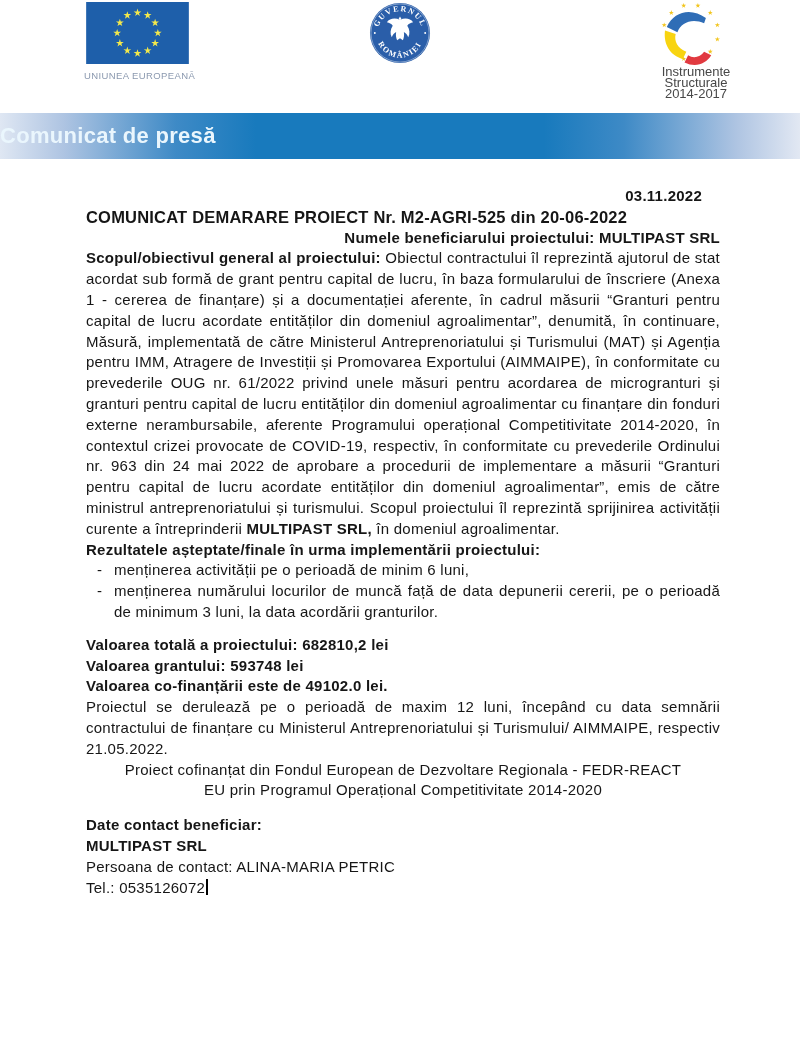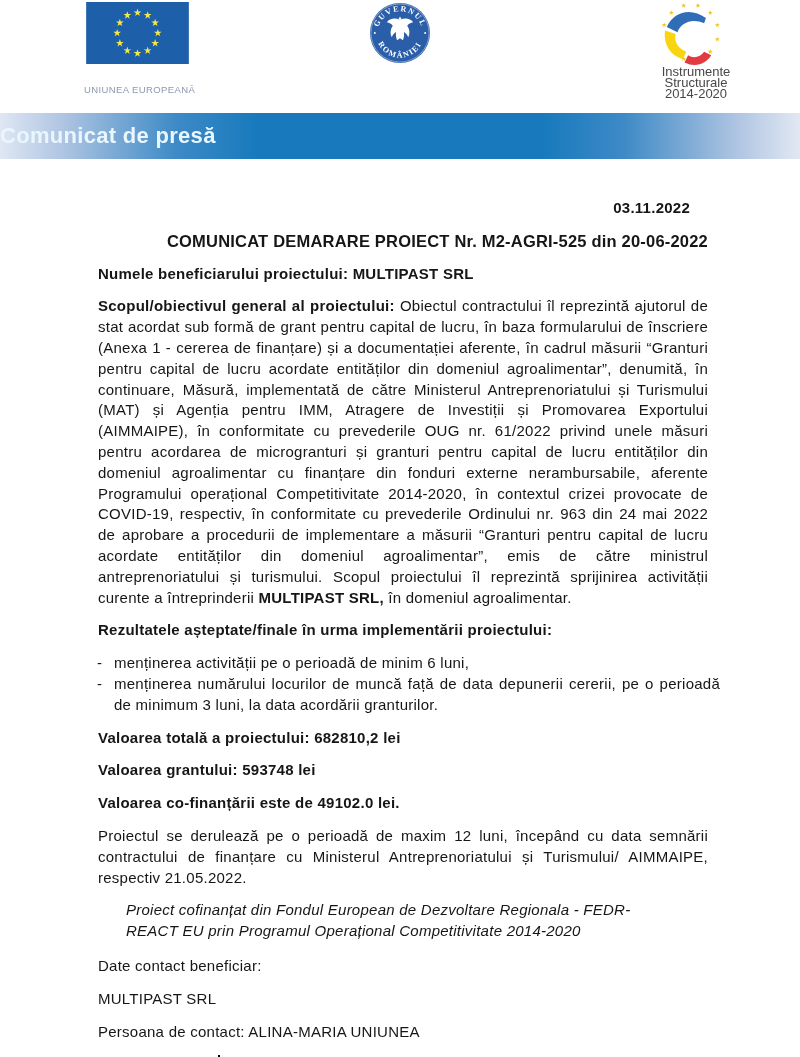--- a/index.html
+++ b/index.html
@@ -3,51 +3,51 @@
 <meta charset="utf-8">
 <style>
   html,body{margin:0;padding:0;}
   .page{
     position:relative;width:800px;height:1057px;background:#ffffff;
     font-family:"Liberation Sans",sans-serif;color:#161616;overflow:hidden;
   }
   
   .eu-block{position:absolute;left:84px;top:2px;width:108px;text-align:center;}
   .eu-flag{display:block;width:107px;height:62px;}
-  .eu-caption{margin-top:20px;font-size:9.5px;letter-spacing:.4px;color:#8b99af;white-space:nowrap;}
+  .eu-caption{margin-top:6px;font-size:9.5px;letter-spacing:.4px;color:#8b99af;white-space:nowrap;}
   .gov-seal{position:absolute;left:369px;top:2px;width:62px;height:62px;}
   .is-block{position:absolute;left:628px;top:2px;width:122px;text-align:center;}
   .is-graphic{display:block;width:100px;height:64px;margin:0 auto;}
   .is-caption{font-size:13px;font-weight:normal;color:#474747;line-height:11px;margin-left:14px;}
   
   .banner{
     position:absolute;left:0;top:113px;width:800px;height:46px;
     display:flex;align-items:center;justify-content:flex-start;
     background:linear-gradient(90deg,#dfe7f3 0%,#aec4e2 8%,#3e8ac6 22%,#187abd 32%,#187abd 68%,#3e8ac6 78%,#aec4e2 92%,#e2e8f3 100%);
   }
   .banner-title{font-size:22px;font-weight:bold;color:#eaf6fd;letter-spacing:.3px;}
   
   .content{
     position:absolute;left:86px;top:186px;width:634px;
     font-size:15px;line-height:20.8px;letter-spacing:.25px;
   }
-  .content p{margin:12px;}
+  .content p{margin:0;}
   .date-line{text-align:right;padding-right:18px;font-weight:bold;}
-  .doc-title{margin:21px 0 0;text-align:right;font-size:16.5px;font-weight:bold;letter-spacing:.2px;}
-  .intro{margin-top:44px;font-weight:bold;}
+  .doc-title{margin:21px 0 0;text-align:left;font-size:16.5px;font-weight:bold;letter-spacing:.2px;}
+  .intro{margin-top:44px;font-weight:bold;text-align:right;}
   .justify{text-align:justify;}
   b{font-weight:bold;}
   .results-heading{margin-top:14px;font-weight:bold;}
   .bullet{position:relative;padding-left:28px;text-align:justify;}
   .bullet .dash{position:absolute;left:11px;top:0;}
   .values-block{margin-top:12px;font-weight:bold;}
   .duration{font-weight:normal;}
-  .cofinanced{margin-top:14px;padding:0 28px;text-align:left;font-style:italic;}
+  .cofinanced{margin-top:14px;padding:0 28px;text-align:center;}
   .contact{margin-top:14px;}
-  .contact .bold{font-weight:normal;}
+  .contact .bold{font-weight:bold;}
   .caret{display:inline-block;width:2px;height:16px;background:#000;vertical-align:-2px;margin-left:1px;}
 </style>
 </head>
 <body>
 
 <div class="page">
 
   <div class="eu-block">
     <svg class="eu-flag" viewBox="0 0 106 64" xmlns="http://www.w3.org/2000/svg">
       <defs>
@@ -101,21 +101,21 @@
       <use href="#st2" transform="translate(86.9,26)"></use>
       <use href="#st2" transform="translate(86.9,42)"></use>
       <use href="#st2" transform="translate(78.9,55.9)"></use>
       <use href="#st2" transform="translate(65,63.9)"></use>
       <use href="#st2" transform="translate(49,63.9)"></use>
       <path fill="#2f6db6" d="M74,18 C58,6 38,10 30,28 L42,34 C46,22 60,18 72,24 Z"></path>
       <path fill="#f8d411" d="M28,32 C26,48 34,60 48,64 L52,56 C42,52 38,44 40,36 Z"></path>
       <path fill="#e13a40" d="M50,68 C62,74 74,70 80,60 L72,56 C68,62 60,64 54,60 Z"></path>
     </svg>
     <div class="is-caption">Instrumente Structurale</div>
-    <div class="is-caption">2014-2020</div>
+    <div class="is-caption">2014-2017</div>
   </div>
 
   <div class="banner">
     <span class="banner-title">Comunicat de presă</span>
   </div>
 
   <div class="content">
 
     <p class="date-line">03.11.2022</p>
 
@@ -140,18 +140,18 @@
       <p>Valoarea grantului: 593748  lei</p>
       <p>Valoarea co-finanțării este de 49102.0 lei.</p>
       <p class="duration justify">Proiectul se derulează pe o perioadă de maxim 12 luni, începând cu data semnării contractului de finanțare cu Ministerul Antreprenoriatului și Turismului/ AIMMAIPE, respectiv 21.05.2022.</p>
     </div>
 
     <p class="cofinanced">Proiect cofinanțat din Fondul European de Dezvoltare Regionala - FEDR-REACT EU prin Programul Operațional Competitivitate 2014-2020</p>
 
     <div class="contact">
       <p class="bold">Date contact beneficiar:</p>
       <p class="bold">MULTIPAST SRL</p>
-      <p>Persoana de contact:  ALINA-MARIA UNIUNEA</p>
+      <p>Persoana de contact:  ALINA-MARIA PETRIC</p>
       <p><span>Tel.: 0535126072</span><span class="caret"></span></p>
     </div>
 
   </div>
 </div>
 
 </body></html>

